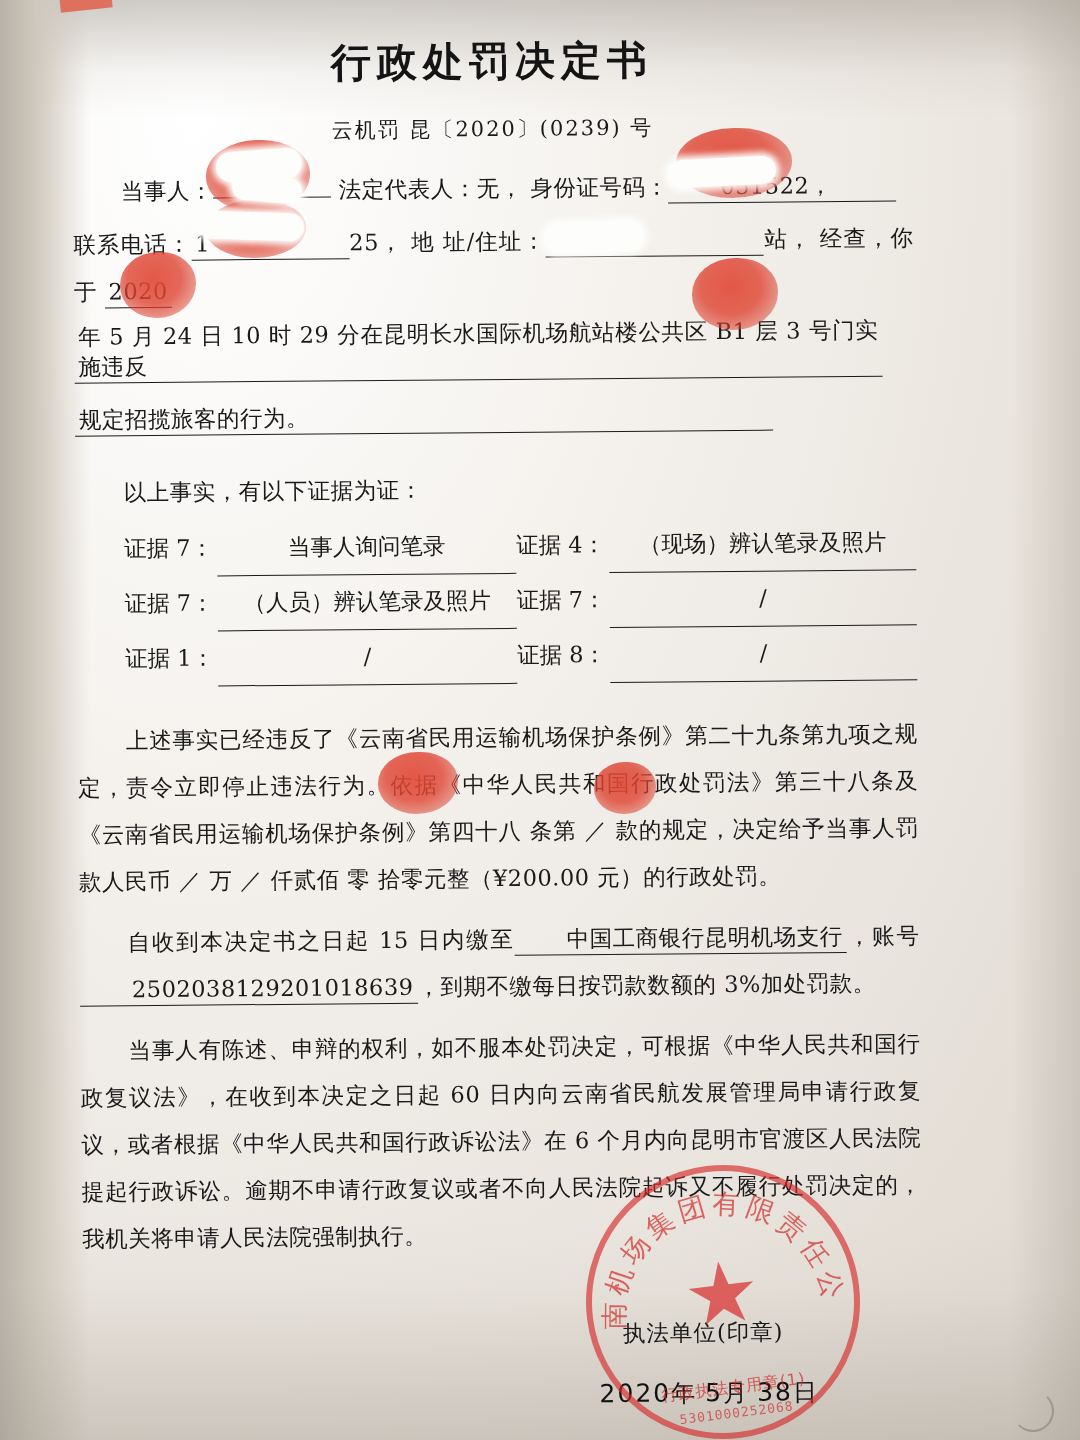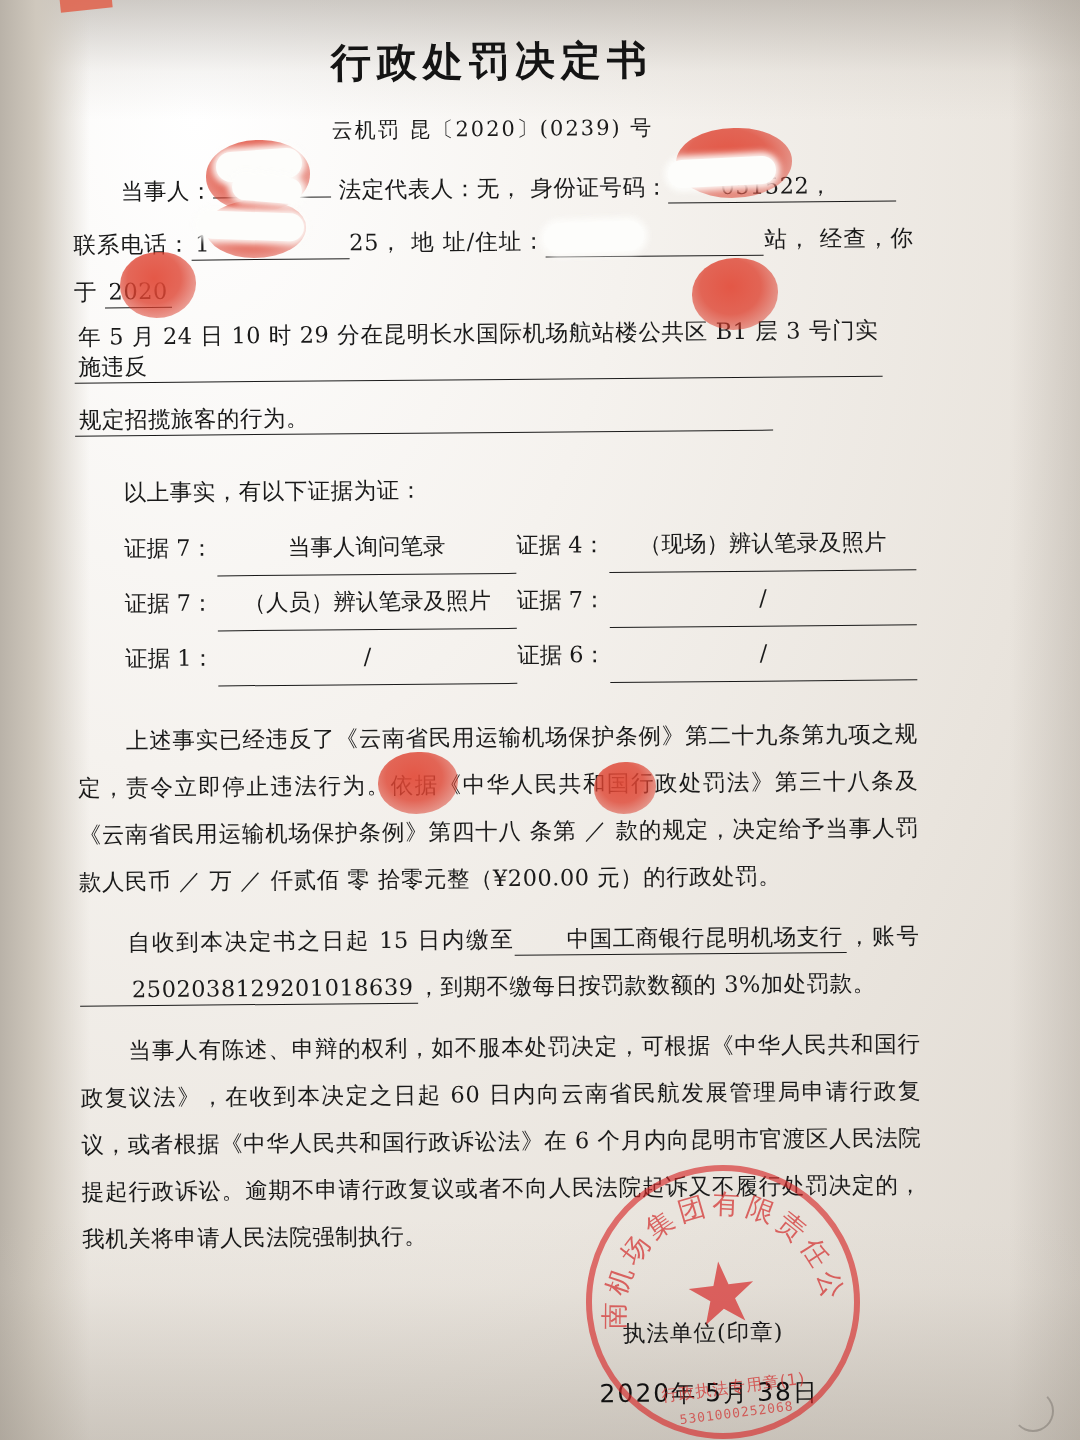--- a/index.html
+++ b/index.html
@@ -266,21 +266,21 @@
         <span class="evi-val center-slash">/</span>
       </div>
     </div>
 
     <div class="evi-row">
       <div class="evi-cell first">
         <span class="evi-label">证据 1：</span>
         <span class="evi-val center-slash">/</span>
       </div>
       <div class="evi-cell" style="flex:1;">
-        <span class="evi-label">证据 6：</span>
+        <span class="evi-label">证据 8：</span>
         <span class="evi-val center-slash">/</span>
       </div>
     </div>
 
     <p class="body indent" style="margin-top:30px;">上述事实已经违反了《云南省民用运输机场保护条例》第二十九条第九项之规定，责令立即停止违法行为。依据《中华人民共和国行政处罚法》第三十八条及《云南省民用运输机场保护条例》第四十八 条第 ／ 款的规定，决定给予当事人罚款人民币 ／ 万 ／ 仟贰佰 零 拾零元整（¥200.00 元）的行政处罚。</p>
 
     <p class="body indent" style="margin-top:14px;">
       <span>自收到本决定书之日起 15 日内缴至</span><span class="u">中国工商银行昆明机场支行</span><span>，账号</span>
       <span class="u" style="min-width:290px;">2502038129201018639</span><span>，到期不缴每日按罚款数额的 3%加处罚款。</span>
     </p>

